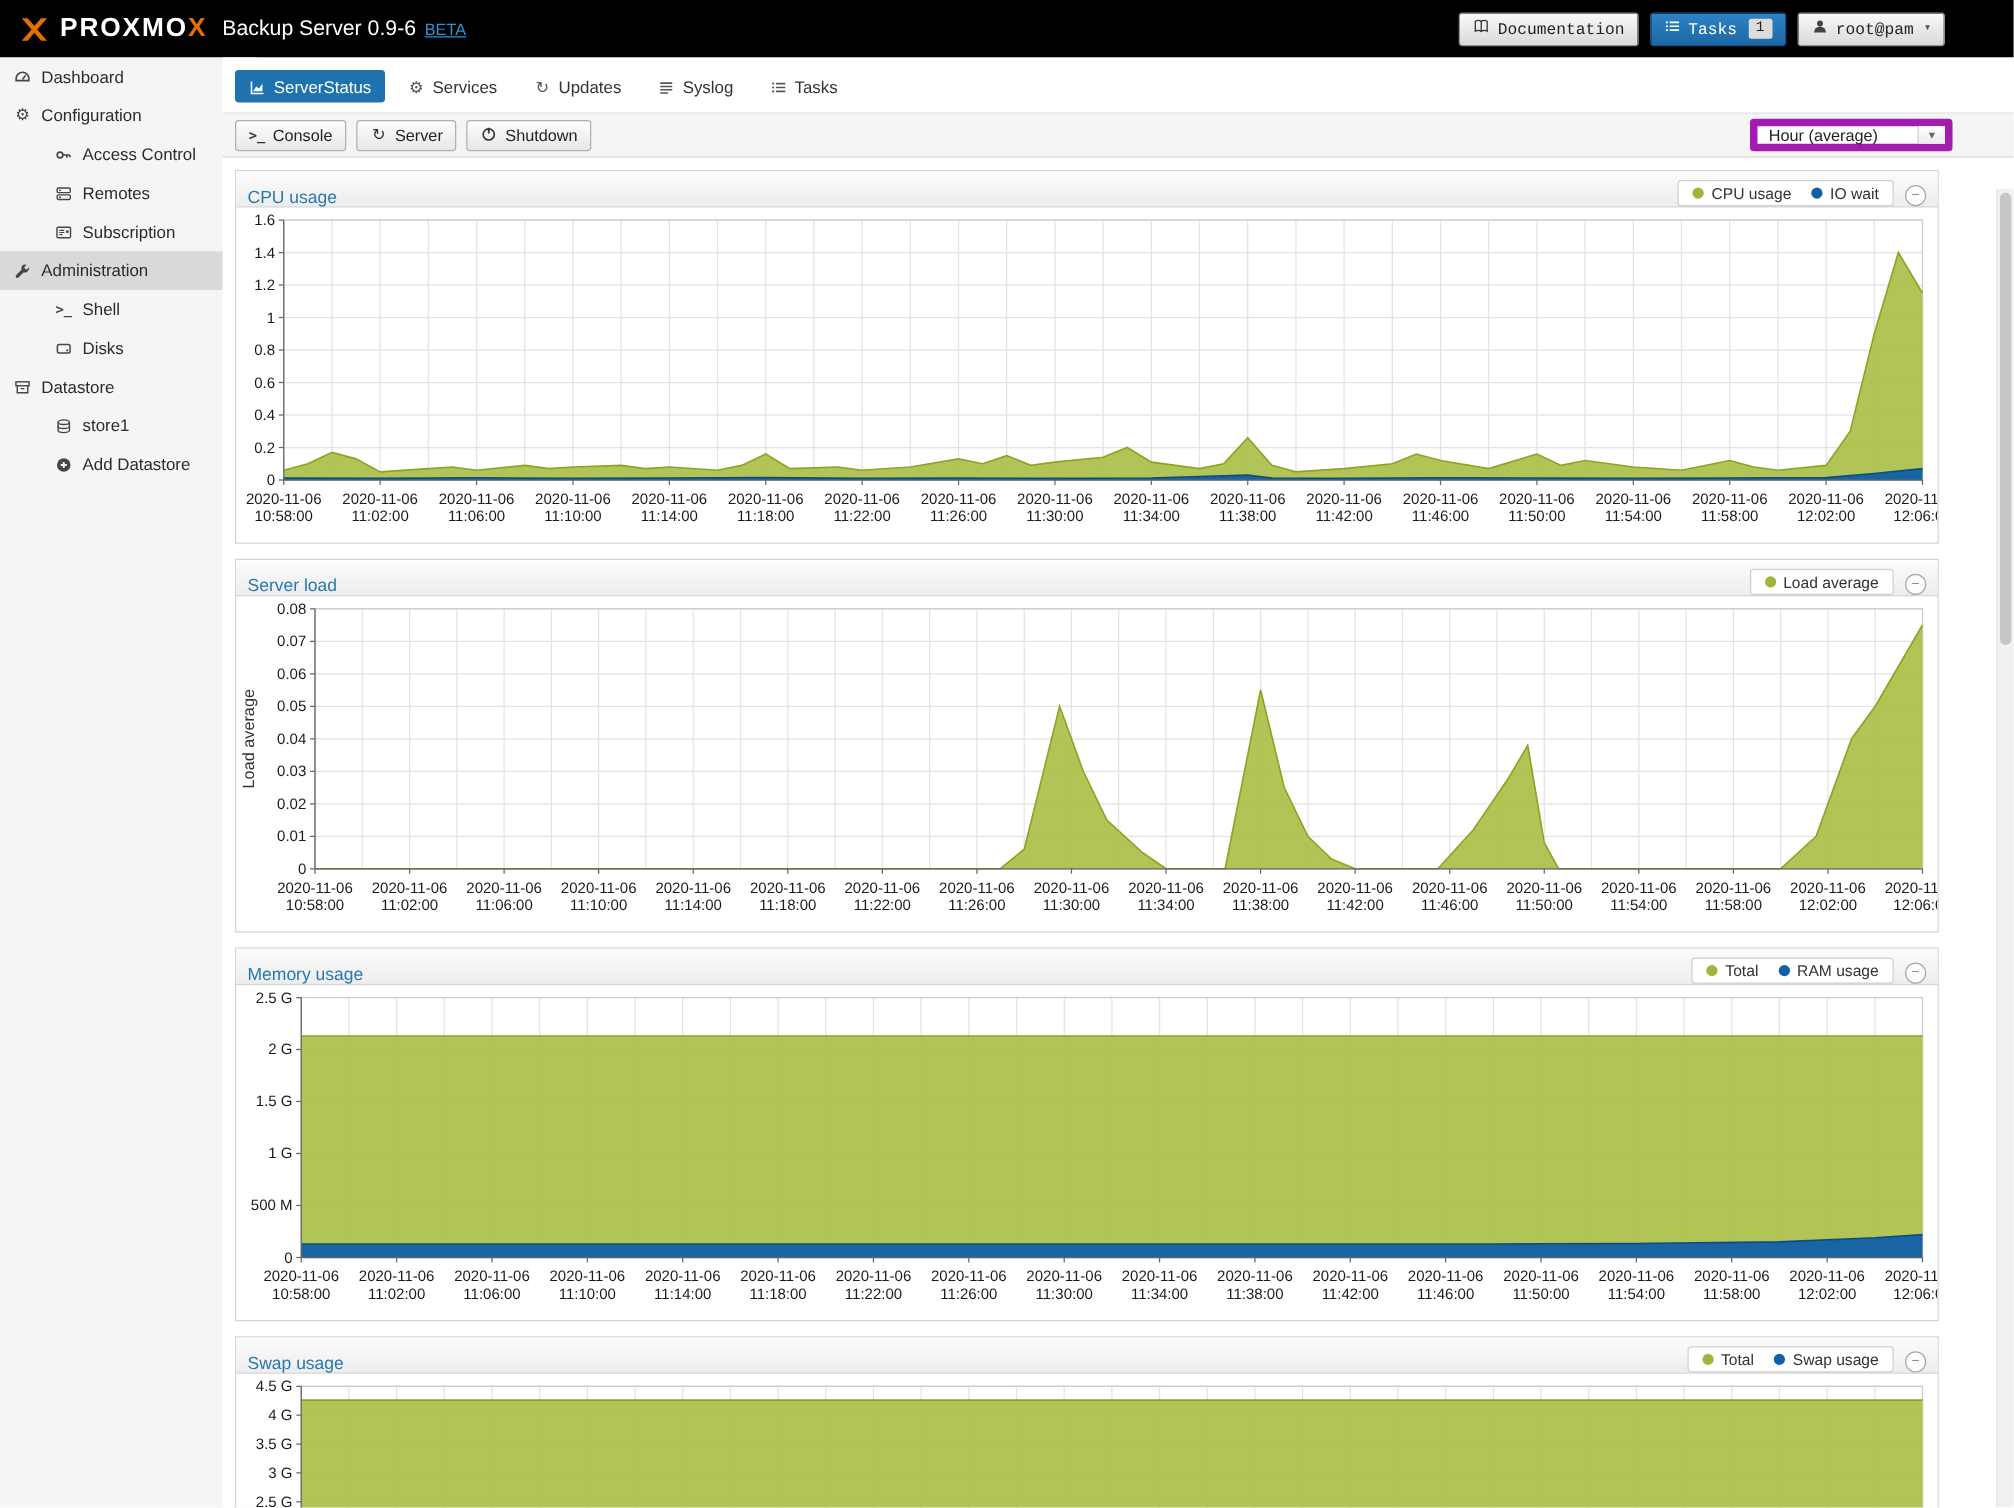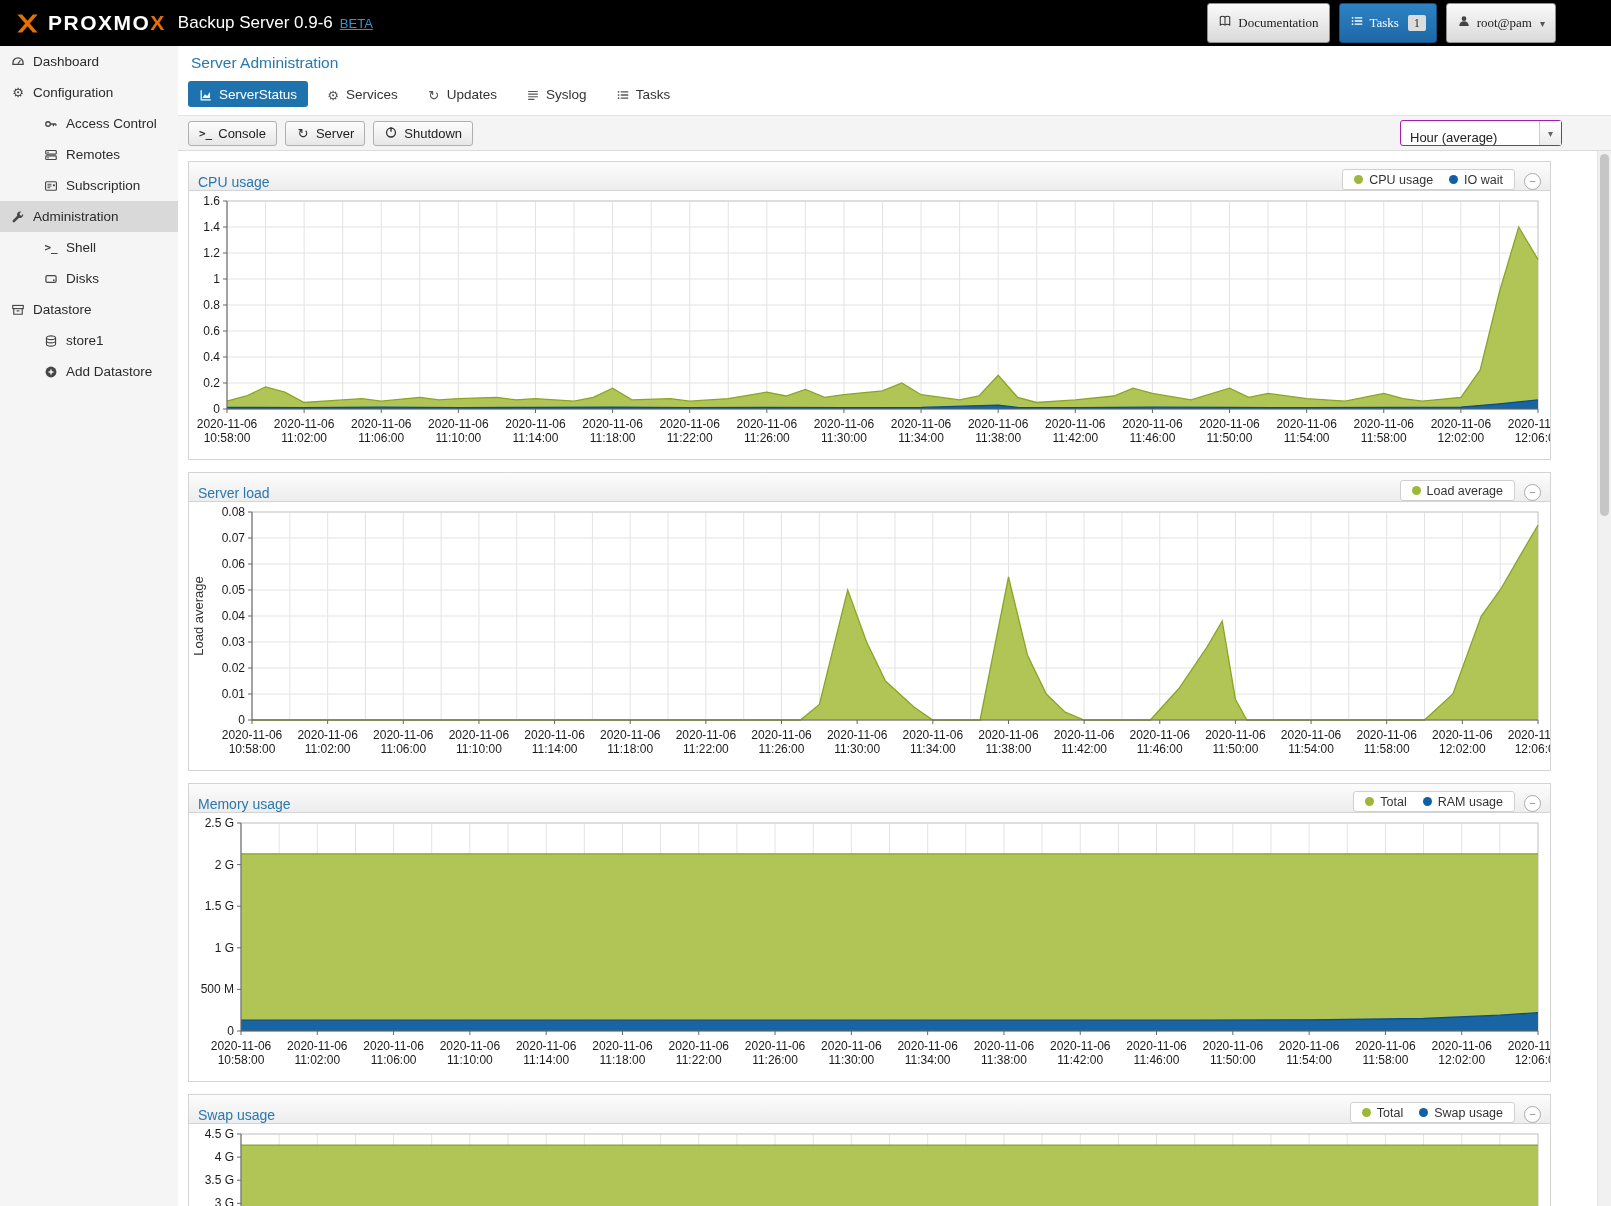--- a/index.html
+++ b/index.html
@@ -8,43 +8,43 @@
   
   .topbar{height:46px;background:#000;display:flex;align-items:center;padding:0 0 0 14px;position:relative}
   .logo{display:flex;align-items:center;gap:7px}
   .logo-x{width:27px;height:27px}
   .brand{color:#fff;font-size:21px;font-weight:bold;letter-spacing:1.5px}
   .brand-x{color:#e57000}
   .subtitle{color:#fff;font-size:17px;margin-left:12px}
   .beta{color:#3292d8;font-size:13px;margin-left:7px;text-decoration:underline;cursor:pointer}
   .topbar-right{margin-left:auto;display:flex;gap:9px;align-items:center;margin-right:55px}
   .tb-btn{background:linear-gradient(#fafafa,#d9d9d9);border:1px solid #8f8f8f;border-radius:3px;
-    height:40px;display:flex;align-items:center;gap:6px;padding:0 10px;font-size:13px;color:#222;cursor:pointer;
-    font-family:Liberation Serif, serif}
+    height:27px;display:flex;align-items:center;gap:6px;padding:0 10px;font-size:13px;color:#222;cursor:pointer;
+    font-family:Liberation Mono, monospace}
   .tb-btn.blue{background:linear-gradient(#2e82c3,#1d68a7);border-color:#15507f;color:#fff}
   .badge{background:#dcdcdc;color:#222;border-radius:2px;font-size:11.5px;padding:1px 6px;margin-left:3px;line-height:14px}
   .caret{font-size:10px;color:#555;margin-left:2px}
   
   .sidebar{position:absolute;left:0;top:46px;width:205px;bottom:0;background:#f5f5f5;border-right:1px solid #d8d8d8}
   .side-item{height:31px;display:flex;align-items:center;gap:8px;padding:0 7px 0 11px;font-size:13.5px;color:#2b2b2b;cursor:pointer}
   .side-item.lvl1{padding-left:44px}
   .side-item.selected{background:#d9d9d9}
   .side-item .arrow{margin-left:auto;color:#777;font-size:11px}
   
   .content{position:absolute;left:178px;top:46px;right:0;bottom:0;background:#fff;overflow:hidden}
   .page-title{color:#2878b0;font-size:15.5px;font-weight:normal;margin:8px 0 0 13px;line-height:17px}
   .tabbar{display:flex;gap:7px;margin:10px 0 0 10px;align-items:center;height:26px}
   .tab{display:flex;align-items:flex-end;gap:6px;padding:5px 11px;font-size:13.5px;color:#333;border-radius:3px;cursor:pointer;height:26px}
   .tab.active{background:#1e73ae;color:#fff}
   .toolbar{margin-top:8px;background:#f4f4f4;border-top:1px solid #e4e4e4;border-bottom:1px solid #dcdcdc;
     height:36px;display:flex;align-items:center;padding:0 10px;position:relative}
   .btn{background:linear-gradient(#fdfdfd,#e7e7e7);border:1px solid #b0b0b0;border-radius:3px;height:25px;
     padding:0 10px;display:flex;align-items:center;gap:6px;font-size:13px;color:#222;margin-right:8px;cursor:pointer;font-family:inherit}
-  .select{position:absolute;right:49px;width:162px;height:26px;background:#fff;border:1px solid #a21caf;border-radius:3px;
-    display:flex;align-items:flex-end;font-size:13px;padding-left:9px;cursor:pointer}
+  .select{position:absolute;right:49px;width:162px;height:26px;background:#fff;border:6px solid #a21caf;border-radius:3px;
+    display:flex;align-items:center;font-size:13px;padding-left:9px;cursor:pointer}
   .select .trigger{margin-left:auto;width:22px;height:100%;border-left:1px solid #ccc;background:linear-gradient(#fff,#ececec);
     display:flex;align-items:center;justify-content:center;color:#666;font-size:10px}
   
   .charts{padding:10px 60px 0 10px}
   .panel{border:1px solid #d4d4d4;margin-bottom:12px;background:#fff}
   .panel-header{height:29px;background:linear-gradient(#fcfcfc,#ededed);border-bottom:1px solid #d4d4d4;
     display:flex;align-items:flex-end;padding:0 9px}
   .panel-title{color:#2878b0;font-size:14px}
   .legend{margin-left:auto;display:flex;align-items:center;gap:16px;border:1px solid #d0d0d0;background:#fff;
     border-radius:3px;padding:0 11px;height:21px}
@@ -181,21 +181,20 @@
         <svg viewBox="0 0 16 16" class="icon-svg">
           <circle cx="8" cy="8" r="6.2" fill="#464646"></circle>
           <path d="M8 5.2v5.6M5.2 8h5.6" stroke="#f5f5f5" stroke-width="1.7"></path>
         </svg>
         <span class="side-label">Add Datastore</span>
       </div>
     </nav>
 </aside>
 
 <main class="content">
-  <h1 class="page-title">Server Administration</h1>
   <div class="tabbar" id="tabbar">
       <div class="tab active">
         <svg viewBox="0 0 16 16" class="icon-svg">
           <path d="M2.5 2.5v11h11" fill="none" stroke="#ffffff" stroke-width="1.4"></path>
           <path d="M4 11.5 6.8 7l2.6 2 3.1-4.5v7z" fill="#ffffff"></path>
         </svg>
         <span>ServerStatus</span>
       </div>
       <div class="tab">
         <span class="icon-text" style="color: rgb(85, 85, 85);">⚙</span>

